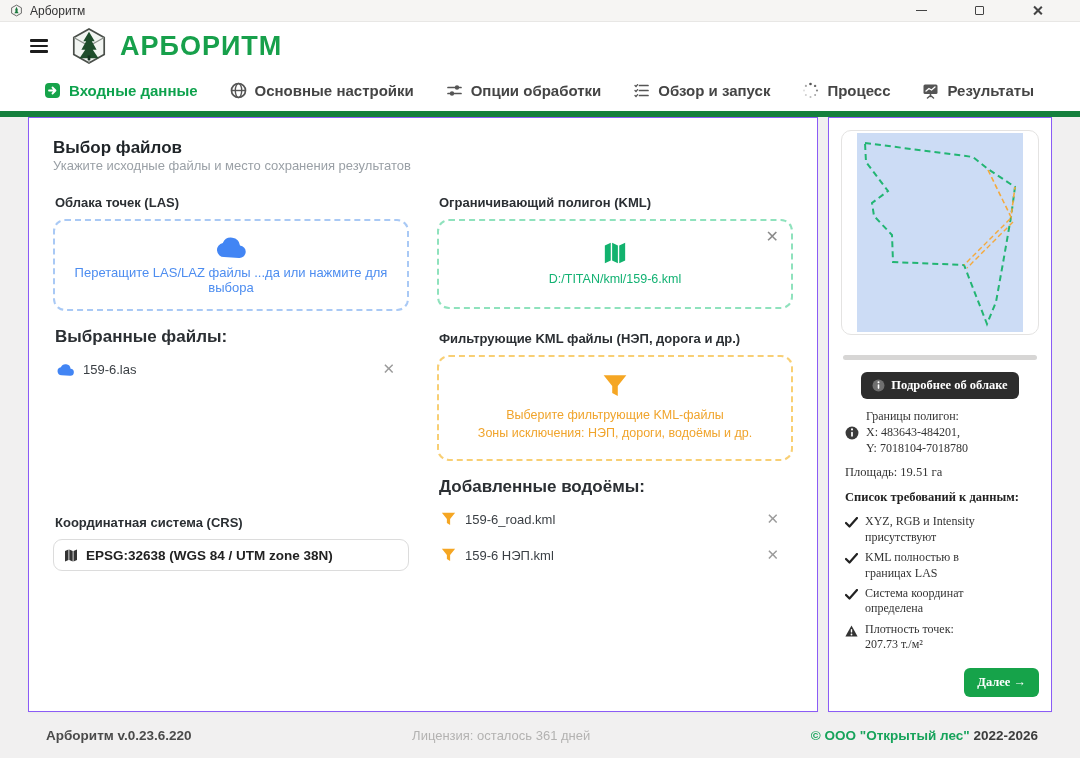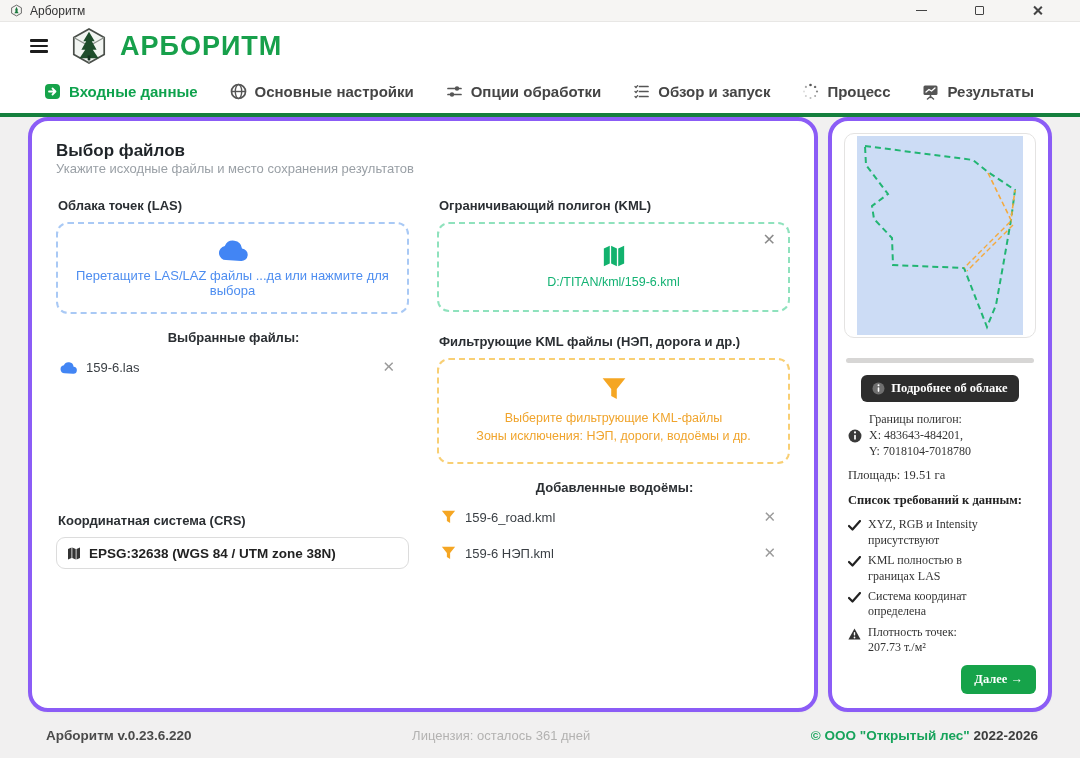--- a/index.html
+++ b/index.html
@@ -19,47 +19,47 @@
   .wc-close::before { transform:rotate(45deg); } .wc-close::after { transform:rotate(-45deg); }
 
   
   .header { height:48px; background:#ffffff; display:flex; align-items:center; padding:0 0 0 30px; }
   .hamburger { width:18px; display:flex; flex-direction:column; gap:3px; cursor:pointer; margin-right:22px; }
   .hamburger span { display:block; height:2.5px; background:#1d1d1d; border-radius:1px; }
   .logo { width:38px; height:38px; margin-right:12px; }
   .brand { font-size:27px; font-weight:800; color:#17a04b; letter-spacing:1px; }
 
   
-  .tabbar { height:47px; background:#ffffff; border-bottom:4px solid #15803d; display:flex; align-items:center; justify-content:space-between; padding:0 46px 0 44px; }
+  .tabbar { height:47px; background:#ffffff; border-bottom:6px solid #15803d; display:flex; align-items:center; justify-content:space-between; padding:0 46px 0 44px; }
   .tab { display:flex; align-items:center; gap:8px; font-size:15px; font-weight:600; color:#454545; cursor:pointer; white-space:nowrap; }
   .tab.active { color:#0ea24d; }
   .tab svg { flex:0 0 auto; }
 
   
   .main { height:595px; display:flex; padding:0 28px; gap:10px; align-items:stretch; }
-  .card { background:#fff; border:4px solid #8b5cf6; border-radius:20px; box-shadow:0 1px 2px rgba(0,0,0,.03); }
+  .card { background:#fff; border:1px solid #8b5cf6; border-radius:0; box-shadow:0 1px 2px rgba(0,0,0,.03); }
   .card-left { flex:1; padding:20px 24px; }
   .card-right { width:224px; padding:12px 12px 14px 12px; position:relative; display:flex; flex-direction:column;font-family:Liberation Serif, serif; }
 
   .page-title { font-size:17px; font-weight:700; color:#1f2428; }
   .page-sub { font-size:13px; color:#9aa0a6; margin-top:0; }
   .cols { display:flex; gap:28px; margin-top:8px; }
   .col { flex:1; min-width:0; }
   .field-label { font-size:13px; font-weight:700; color:#2b2f33; margin:14px 0 9px 2px; }
 
   .dropzone { border:2px dashed; border-radius:12px; display:flex; flex-direction:column; align-items:center; justify-content:center; text-align:center; position:relative; cursor:pointer; }
   .dz-las { height:92px; border-color:#a9c9f5;align-items:center; }
   .dz-las .dz-text { color:#4d8df0; font-size:13px; margin-top:7px; }
   .dz-kml { height:90px; border-color:#8fe2bd; }
   .dz-kml .dz-text { color:#13b273; font-size:12.5px; margin-top:8px; }
   .dz-filter { height:106px; border-color:#f8cf74; }
   .dz-filter .dz-text { color:#f0a42c; font-size:12.5px; line-height:1.45; margin-top:8px; }
   .dz-close { position:absolute; top:8px; right:12px; font-size:16px; color:#8b8b8b; cursor:pointer; line-height:1; }
 
-  .list-label { font-size:13px; font-weight:700; color:#2b2f33; margin:16px 0 4px 2px;text-align:center; }
+  .list-label { font-size:17px; font-weight:700; color:#2b2f33; margin:16px 0 4px 2px; }
   .file-row { display:flex; align-items:center; padding:9px 6px 9px 4px; }
   .file-row .fname { font-size:13px; color:#3a3f44; margin-left:9px; }
   .file-row .row-x { margin-left:auto; font-size:15px; color:#9b9b9b; cursor:pointer; padding:0 8px; }
 
   .crs-wrap { margin-top:128px; }
   .crs-box { border:1px solid #dcdcdc; border-radius:9px; height:32px; display:flex; align-items:center; padding:0 10px; gap:8px; background:#fff; cursor:pointer; }
   .crs-box .crs-text { font-size:13.5px; font-weight:600; color:#222; }
 
   
   .map-box { border:1px solid #e4e3e2; border-radius:10px; height:205px; background:#fff; overflow:hidden; display:flex; justify-content:center; padding:2px 0; }

